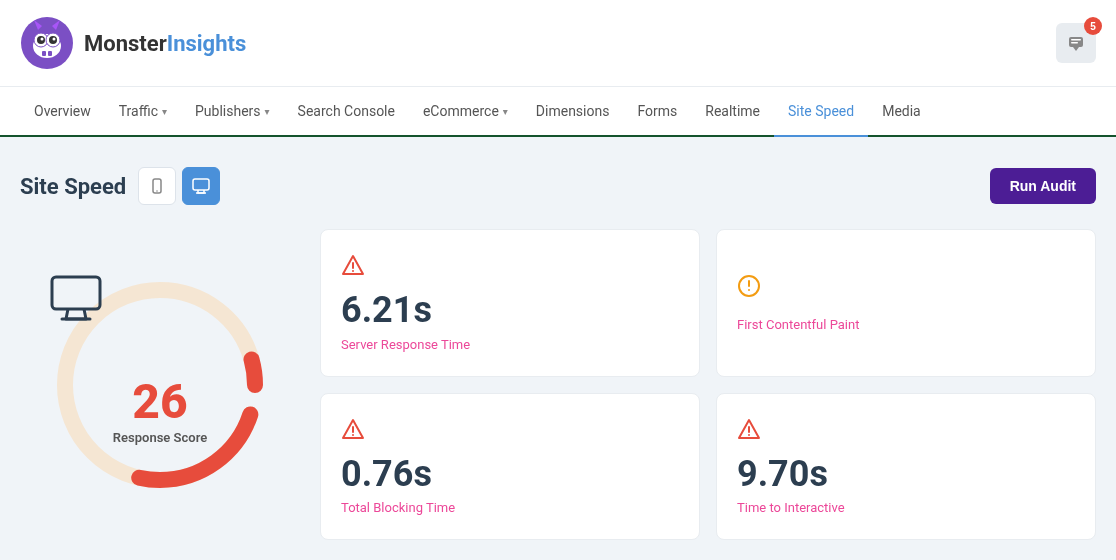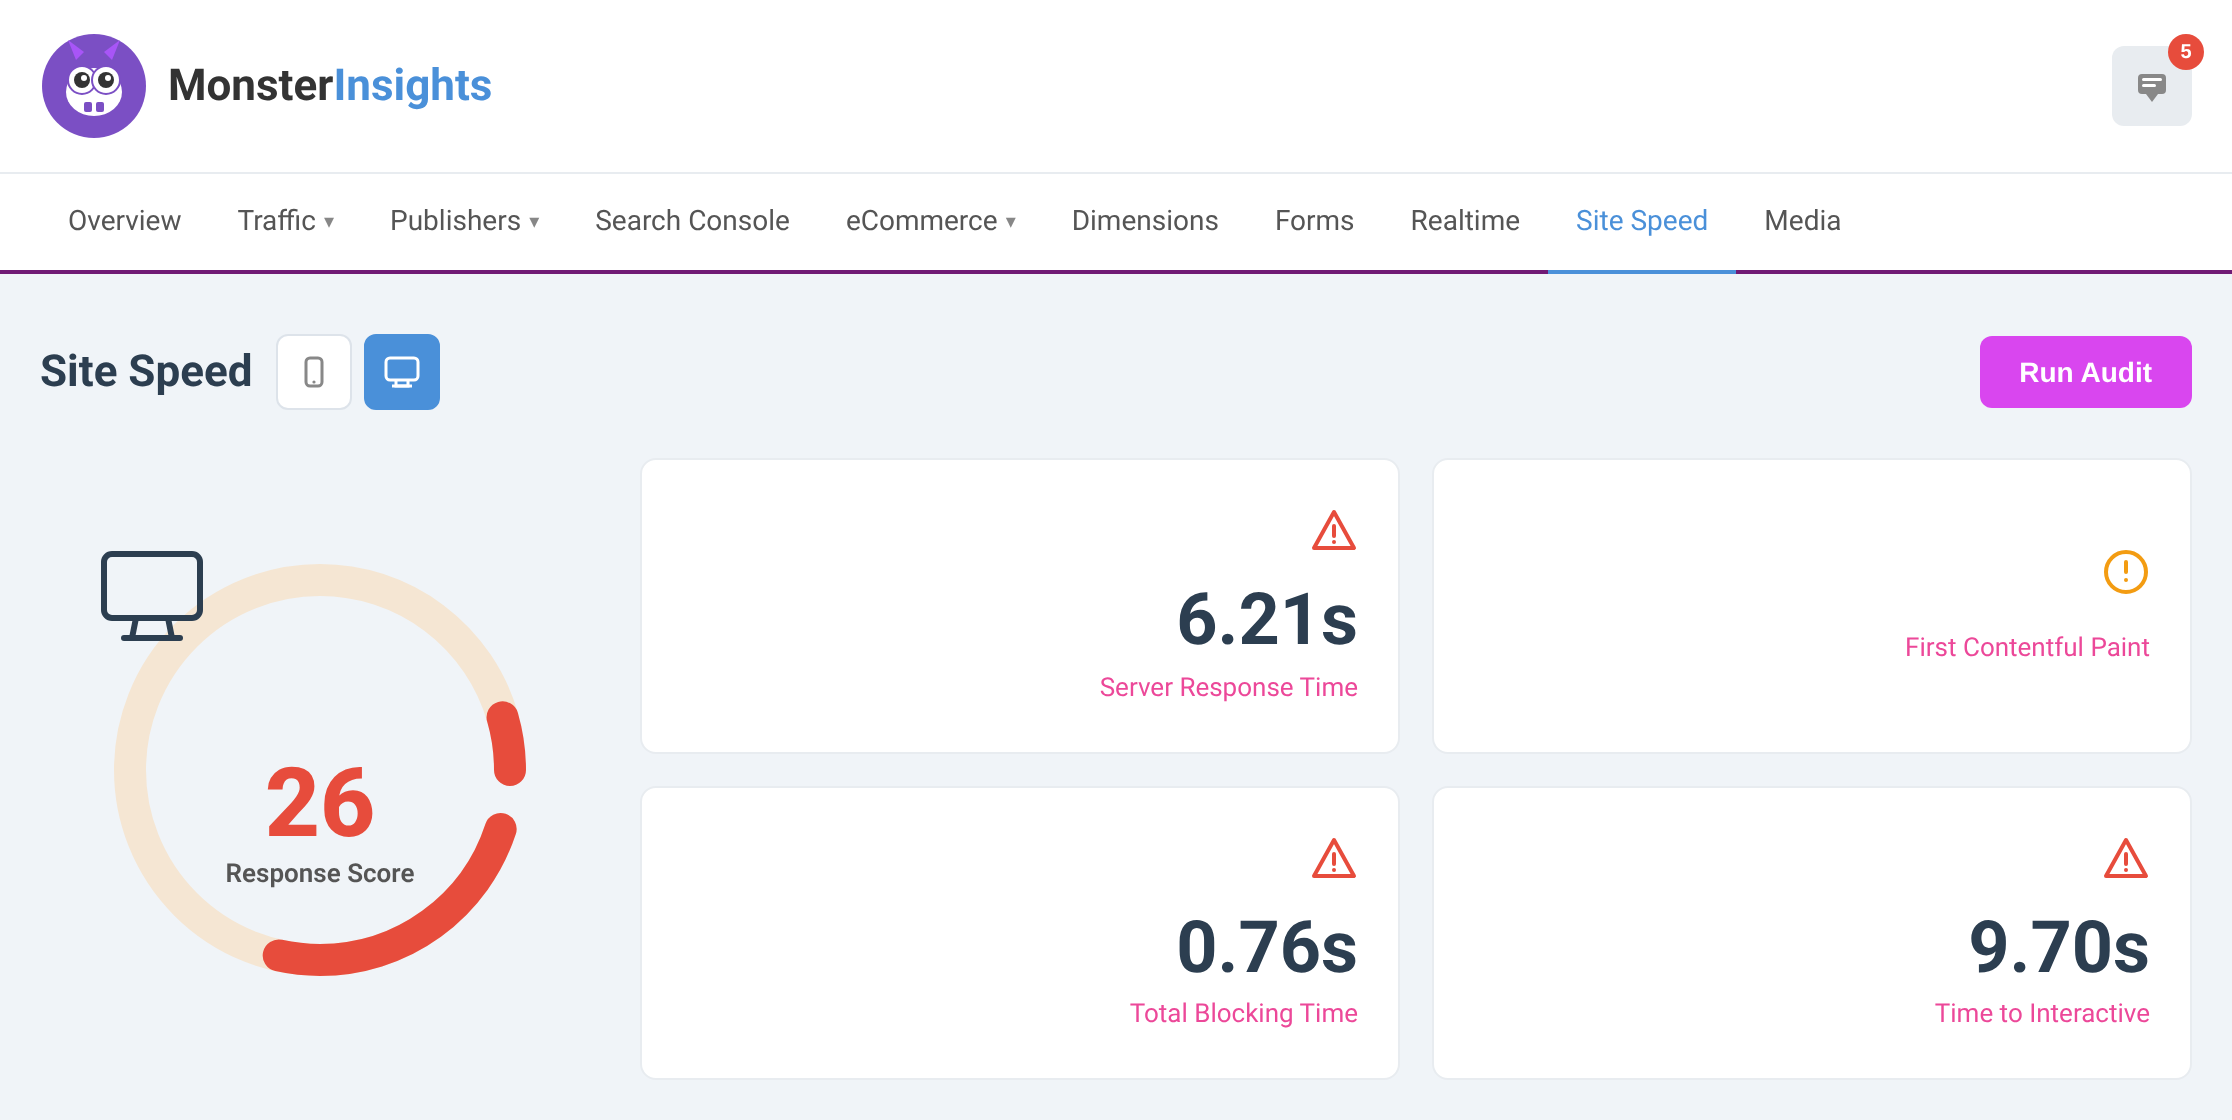--- a/index.html
+++ b/index.html
@@ -56,21 +56,21 @@
       align-items: center;
       justify-content: center;
     }
 
     
     .nav {
       background: #fff;
       padding: 0 20px;
       display: flex;
       align-items: center;
-      border-bottom: 2px solid #701a75;
+      border-bottom: 2px solid #14532d;
     }
     .nav-item {
       padding: 16px 14px;
       font-size: 14px;
       color: #555;
       cursor: pointer;
       border-bottom: 2px solid transparent;
       margin-bottom: -2px;
       white-space: nowrap;
       display: flex;
@@ -138,21 +138,21 @@
       padding: 10px 18px;
       border: 1px solid #dde3ea;
       background: #fff;
       border-radius: 6px;
       font-size: 14px;
       color: #444;
       cursor: pointer;
     }
     .btn-run {
       padding: 10px 20px;
-      background: #d946ef;
+      background: #4c1d95;
       color: #fff;
       border: none;
       border-radius: 6px;
       font-size: 14px;
       font-weight: 600;
       cursor: pointer;
     }
 
     
     .dashboard {
@@ -213,21 +213,21 @@
       display: grid;
       grid-template-columns: 1fr 1fr;
       gap: 16px;
     }
     .metric-card {
       background: #fff;
       border-radius: 8px;
       padding: 24px 20px;
       display: flex;
       flex-direction: column;
-      align-items: flex-end;
+      align-items: flex-start;
       justify-content: center;
       border: 1px solid #e8ecf0;
     }
     .metric-icon {
       font-size: 20px;
       margin-bottom: 8px;
     }
     .metric-icon.warning { color: #e74c3c; }
     .metric-icon.caution { color: #f39c12; }
     .metric-value {

